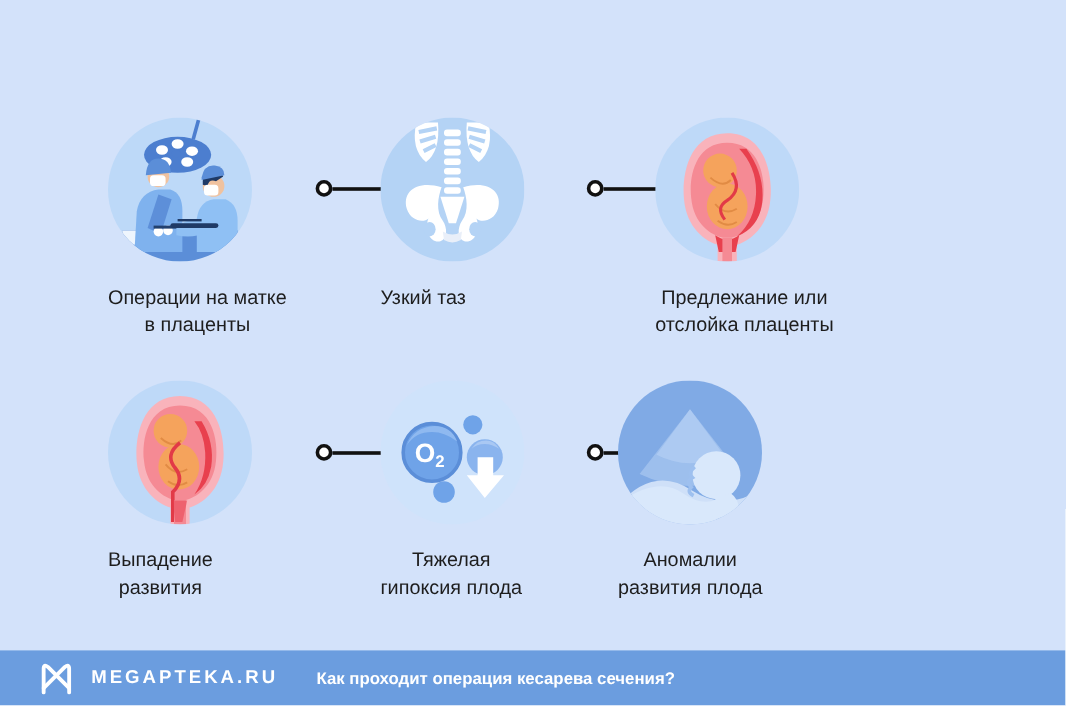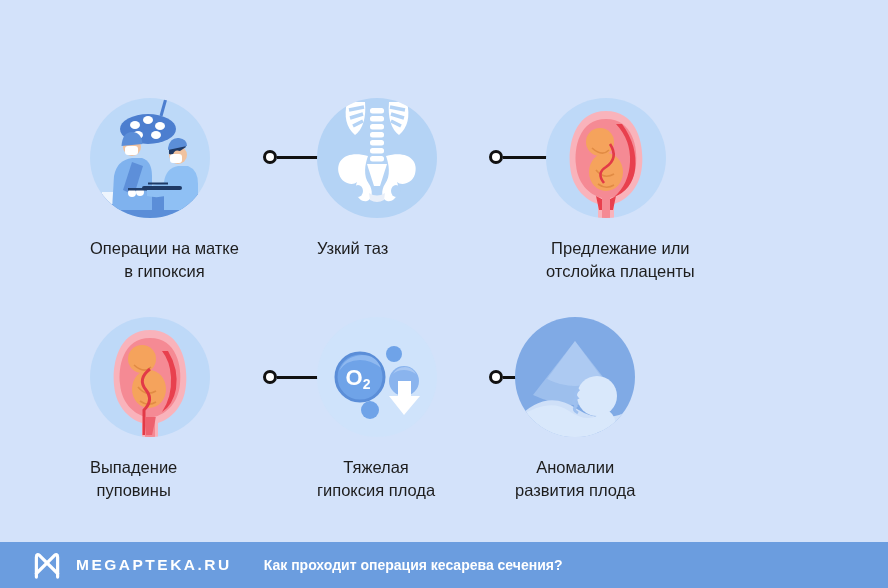--- a/index.html
+++ b/index.html
@@ -86,21 +86,21 @@
           <rect x="58" y="84.5" width="20" height="2" fill="#1f3a66"></rect>
           <circle cx="88" cy="57" r="9" fill="#f0c29f"></circle>
           <path d="M79 56 q-1 -12 9 -13 q6 0 8 6 l-6 4 q-6 -2 -7 4 z" fill="#1f3a66"></path>
           <path d="M78 50 q2 -11 11 -10 q8 1 8 8 l-19 4 z" fill="#5b8ed8"></path>
           <rect x="80" y="56" width="12" height="9" rx="3" fill="#fff"></rect>
         </g>
       </svg>
     </div>
     <div class="label">
       <span>Операции на матке</span>
-      <span>в гипоксия</span>
+      <span>в плаценты</span>
     </div>
   </div>
 
   <div class="card c2">
     <div class="circle">
       <svg viewBox="0 0 120 120" width="120" height="120">
         <circle cx="60" cy="60" r="60" fill="#b4d3f5"></circle>
         <clipPath id="clip2">
             <circle cx="60" cy="60" r="60"></circle>
           </clipPath>
@@ -174,21 +174,21 @@
           <ellipse cx="59" cy="72" rx="17" ry="19" fill="#f5a35c"></ellipse>
           <path d="M44 48 q10 9 17 2 M48 70 q8 10 18 4 M50 84 q8 6 16 1" stroke="#e18b44" stroke-width="1.6" fill="none"></path>
           <path d="M60 52 q-13 10 -4 21 q8 10 -2 20 L54 118" stroke="#e23a47" stroke-width="3" fill="none"></path>
           <rect x="55" y="100" width="10" height="20" fill="#f58a94"></rect>
           <path d="M54 100 L66 100 L62 118 L56 118 Z" fill="#e8404e" opacity="0.55"></path>
         </g>
       </svg>
     </div>
     <div class="label">
       <span>Выпадение</span>
-      <span>пуповины</span>
+      <span>развития</span>
     </div>
   </div>
 
   <div class="card c5">
     <div class="circle">
       <svg viewBox="0 0 120 120" width="120" height="120">
         <circle cx="60" cy="60" r="60" fill="#cfe3fb"></circle>
         <circle cx="77" cy="37" r="8" fill="#6fa3e8"></circle>
         <circle cx="53" cy="93" r="9" fill="#6fa3e8"></circle>
         <circle cx="87" cy="64" r="15" fill="#8ab4ee"></circle>

